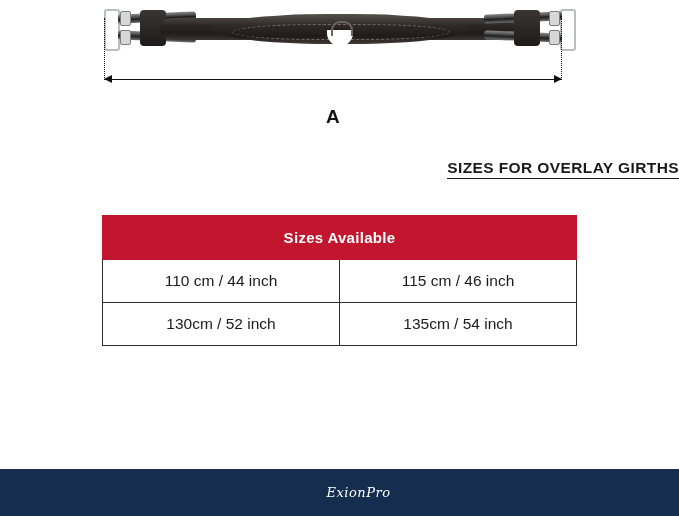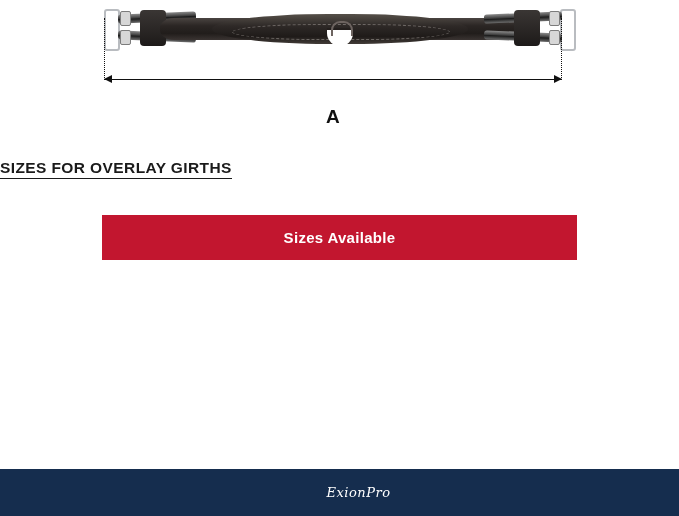--- a/index.html
+++ b/index.html
@@ -189,21 +189,21 @@
     top: 88px;
     text-align: center;
     font-size: 19px;
     font-weight: bold;
     color: #111;
     letter-spacing: .5px;
   }
 
   
   .heading {
-    text-align: left;
+    text-align: right;
     font-size: 15.5px;
     font-weight: bold;
     color: #1a1a1a;
     letter-spacing: .4px;
     margin-top: 34px;
   }
   .heading span {
     border-bottom: 1px solid #1a1a1a;
     padding-bottom: 2px;
   }
@@ -306,19 +306,27 @@
 </div>
 
 <div class="table-wrap">
   <table class="sizes">
     <thead>
       <tr>
         <th colspan="2">Sizes Available</th>
       </tr>
     </thead>
     <tbody>
+      <tr>
+        <td>110 cm / 44 inch</td>
+        <td>115 cm / 46 inch</td>
+      </tr>
+      <tr>
+        <td>130cm / 52 inch</td>
+        <td>135cm / 54 inch</td>
+      </tr>
     </tbody>
   </table>
 </div>
 
 <div class="footer">
   <div class="brand">ExionPro</div>
 </div>
 
 </body></html>

